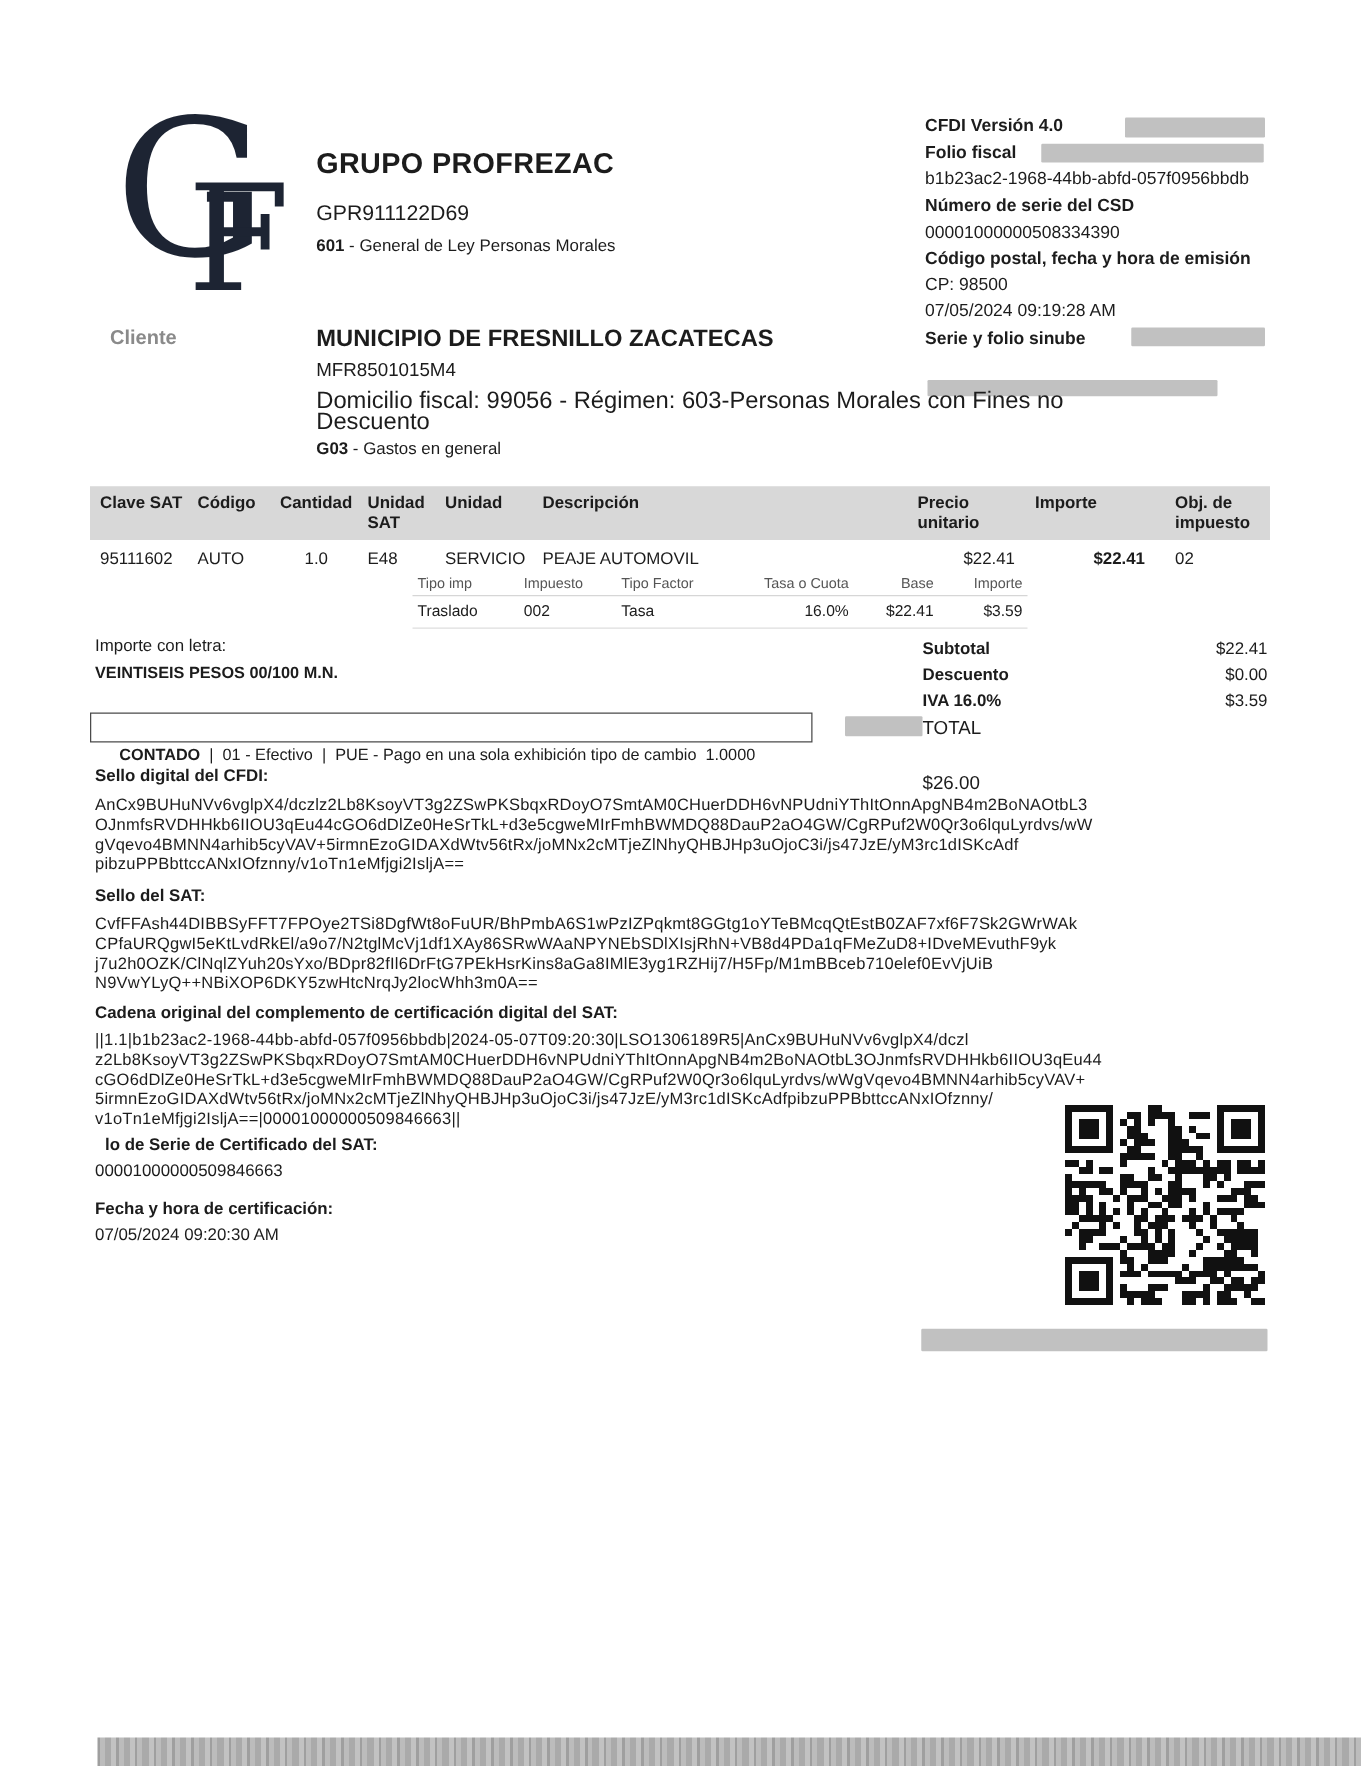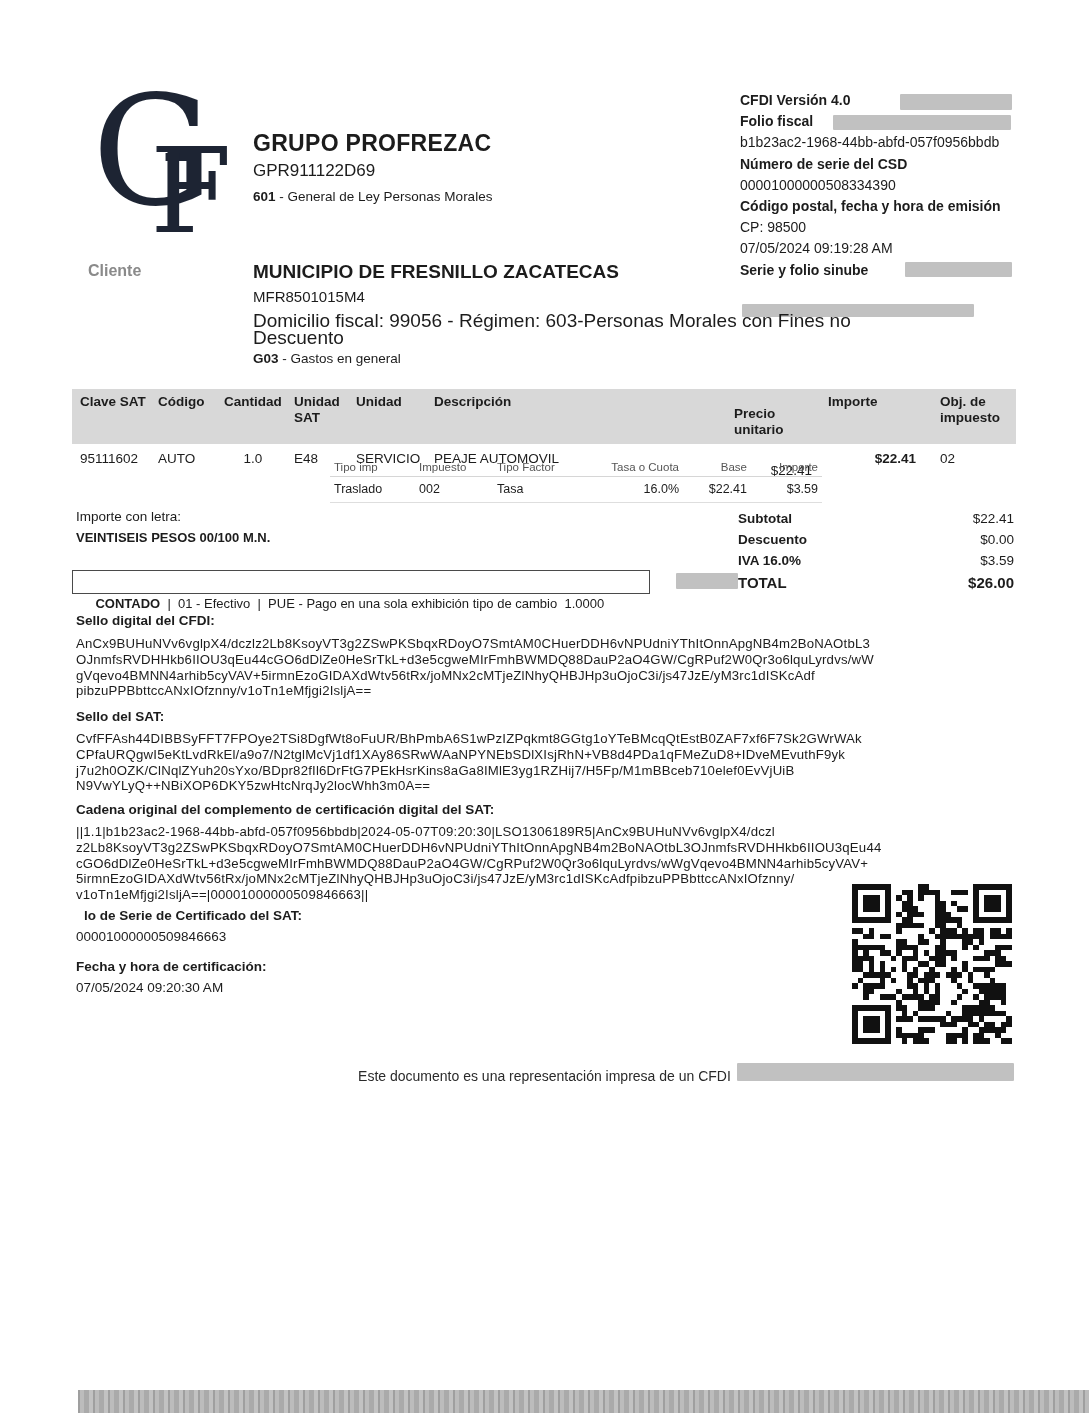--- a/index.html
+++ b/index.html
@@ -37,40 +37,40 @@
   .client-addr { font-size:19px; line-height:17px; }
   .client-use  { font-size:13.5px; }
 
   
   .items-table { font-size:13.5px; }
   .it-head { display:flex; background:#d8d8d8; font-weight:bold; align-items:flex-start; padding:5px 0 6px 0; }
   .it-row  { display:flex; padding:7px 0 6px 0; }
   .c { box-sizing:border-box; padding:0 4px 0 8px; line-height:16px; }
   .c1 { width:78px; } .c2 { width:66px; } .c3 { width:70px; }
   .c4 { width:62px; } .c5 { width:78px; } .c6 { width:300px; }
-  .c7 { width:94px;margin-top:12px; } .c8 { width:112px; } .c9 { width:84px; }
+  .c7 { width:94px; } .c8 { width:112px; } .c9 { width:84px; }
   .it-row .c3 { text-align:center; }
   .it-row .c7 { text-align:right; padding-right:8px; }
   .it-row .c8 { text-align:right; padding-right:16px; font-weight:bold; }
 
   
   .tax-table { font-size:12.5px; }
   .tx-head { display:flex; color:#555; font-size:11.5px; padding:3px 0; border-bottom:1px solid #d6d6d6; }
   .tx-row  { display:flex; padding:5px 0 6px 0; border-bottom:1px solid #dedede; }
   .t { box-sizing:border-box; padding:0 4px; }
   .t1 { width:85px; } .t2 { width:78px; } .t3 { width:92px; }
   .t4 { width:98px; text-align:right; } .t5 { width:68px; text-align:right; } .t6 { width:71px; text-align:right; }
 
   .letra-lbl { font-size:13.5px; }
   .letra-val { font-size:13px; font-weight:bold; }
 
   .totals { width:276px; font-size:13.5px; }
   .tot-row { display:flex; justify-content:space-between; height:21px; line-height:21px;gap:20px; }
   .tot-row .lbl { font-weight:bold; }
-  .tot-total { font-size:15px; font-weight:bold; height:24px; line-height:24px; }
+  .tot-total { font-size:15px; font-weight:normal; height:24px; line-height:24px;flex-direction:column; }
 
   .paybox {
     border:1px solid #4a4a4a; height:22px; line-height:22px;
     font-size:13px; padding:0 8px; white-space:pre; box-sizing:content-box;
   }
   .paybox .pm { font-weight:bold; }
 
   .stamp-lbl { font-size:13.5px; font-weight:bold; }
   .stamp-lines { font-size:13.2px; letter-spacing:.2px; }
   .stamp-lines div { height:15.8px; line-height:15.8px; white-space:nowrap; }
@@ -92,21 +92,21 @@
   <div class="abs artifact" style="left:737px;top:1063px;width:277px;height:18px"></div>
   <div class="abs scan-strip" style="left:78px;top:1390px;width:1011px;height:23px"></div>
 
   <div class="abs" style="left:92px;top:86px">
     <svg width="152" height="154" viewBox="0 0 152 154">
       <text x="0" y="118" class="logo-g">G</text>
       <text x="58" y="146" class="logo-f">F</text>
     </svg>
   </div>
 
-  <div class="abs issuer-name" style="left:253px;top:130px">GRUPO PROFREZAC</div>
+  <div class="abs issuer-name" style="left:253px;top:117px">GRUPO PROFREZAC</div>
   <div class="abs issuer-rfc" style="left:253px;top:161px">GPR911122D69</div>
   <div class="abs issuer-reg" style="left:253px;top:189px">
     <span class="bold">601</span><span> - General de Ley Personas Morales</span>
   </div>
 
   <div class="abs cfdi-block" style="left:740px;top:90px">
     <div class="ln lbl">CFDI Versión 4.0</div>
     <div class="ln lbl">Folio fiscal</div>
     <div class="ln">b1b23ac2-1968-44bb-abfd-057f0956bbdb</div>
     <div class="ln lbl">Número de serie del CSD</div>
@@ -556,15 +556,14 @@
         <rect fill="#fff" x="5.52" y="5.52" width="27.59" height="27.59"></rect>
         <rect x="11.03" y="11.03" width="16.55" height="16.55"></rect>
         <rect x="121.38" y="0.00" width="38.62" height="38.62"></rect>
         <rect fill="#fff" x="126.90" y="5.52" width="27.59" height="27.59"></rect>
         <rect x="132.41" y="11.03" width="16.55" height="16.55"></rect>
         <rect x="0.00" y="121.38" width="38.62" height="38.62"></rect>
         <rect fill="#fff" x="5.52" y="126.90" width="27.59" height="27.59"></rect>
         <rect x="11.03" y="132.41" width="16.55" height="16.55"></rect>
       </svg></div>
 
-  <div class="abs footer-note" style="left:0;top:1068px">Este documento es una representación impresa de un CFDI</div>
 
 </div>
 
 </body></html>

